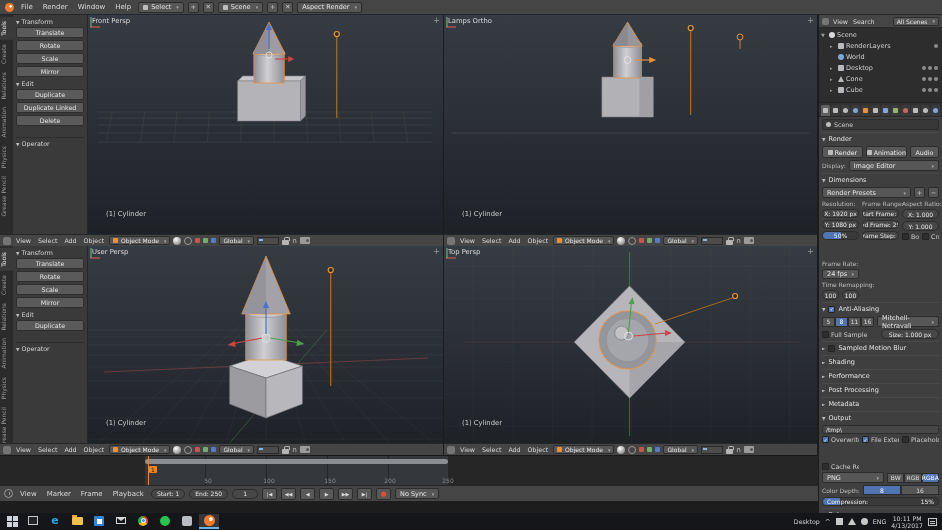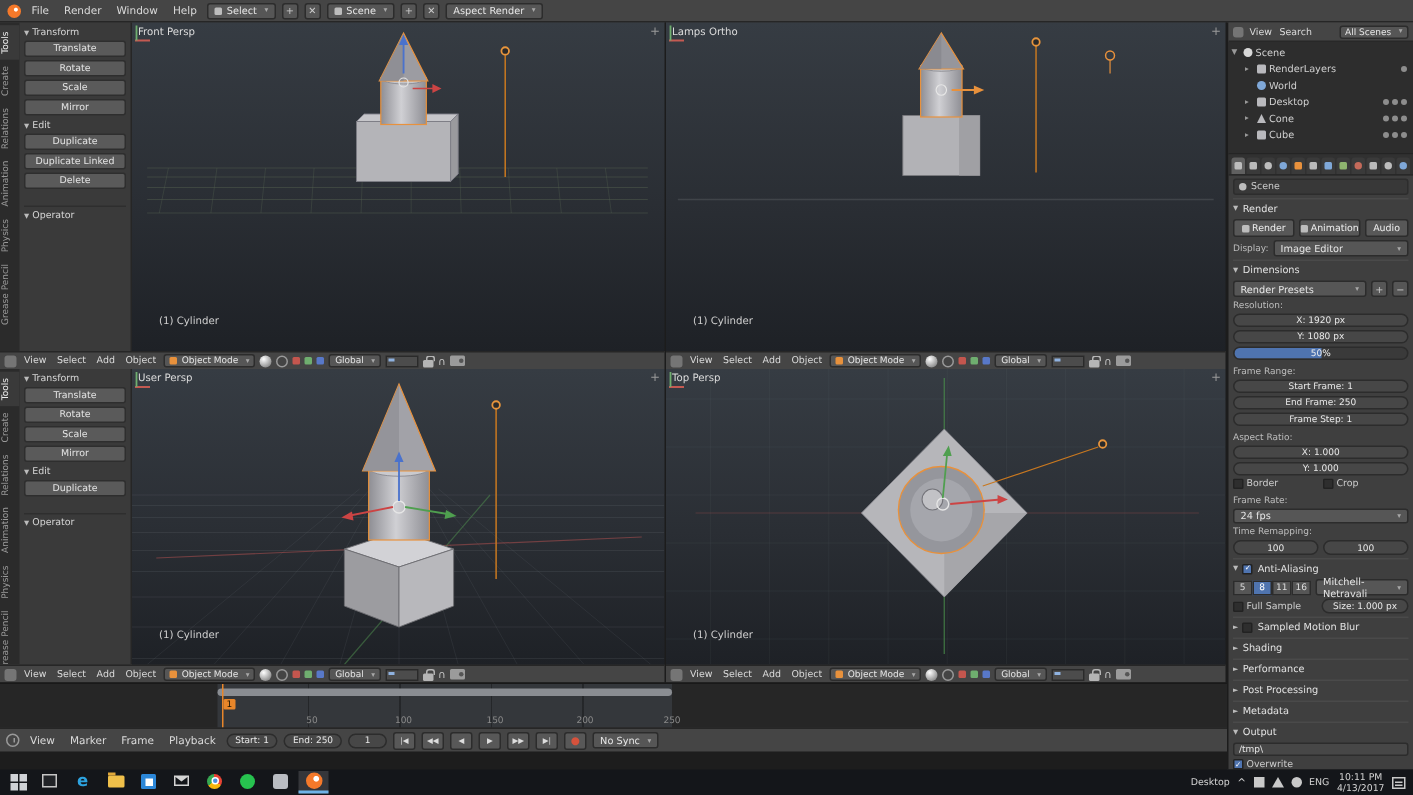--- a/index.html
+++ b/index.html
@@ -93,21 +93,21 @@
 .ph{display:flex;align-items:center;gap:3px;height:10px;color:#e2e2e2;font-size:6.5px}
 .ph::before{content:"▼";font-size:4.5px;color:#bbb}
 .ph.closed::before{content:"►"}
 .row{display:flex;align-items:center;gap:3px}
 .lbl{color:#bdbdbd;font-size:6px;white-space:nowrap}
 .pbtn{flex:1;background:#585858;border:1px solid #2c2c2c;border-radius:2px;height:12px;display:flex;align-items:center;justify-content:center;gap:2px;color:#eee;font-size:6.3px;white-space:nowrap;overflow:hidden}
 .pbtn.sm{flex:.7}
 .bi{width:5px;height:5px;background:#bcbcbc;border-radius:1px;flex:none}
 .fld{background:#474747;border:1px solid #2c2c2c;border-radius:5px;height:10px;display:flex;align-items:center;justify-content:center;color:#e8e8e8;font-size:6px;white-space:nowrap;overflow:hidden;flex:1;min-width:0}
 .fld.left{justify-content:flex-start;padding:0 3px;border-radius:2px}
-.grid2{display:grid;grid-template-columns:1fr;gap:4px 3px}
+.grid2{display:grid;grid-template-columns:1fr 1fr 1fr;gap:20px 3px}
 .col{display:flex;flex-direction:column;gap:2px;min-width:0}
 .chk{display:flex;align-items:center;gap:2px;flex:1;min-width:0;white-space:nowrap;overflow:hidden}
 .box{width:7px;height:7px;background:#2e2e2e;border:1px solid #222;border-radius:1px;display:flex;align-items:center;justify-content:center;flex:none}
 .box.on{background:#4f74b0}
 .box.on::after{content:"✓";font-size:5px;color:#fff}
 .seg{display:flex;flex:1}
 .opt{flex:1;background:#565656;border:1px solid #2c2c2c;height:10px;display:flex;align-items:center;justify-content:center;font-size:6px;color:#ddd;min-width:0}
 .opt.sel{background:#4f74b0;color:#fff}
 .slider{position:relative;background:#3a3a3a;border:1px solid #2c2c2c;border-radius:5px;height:10px;overflow:hidden;display:flex;align-items:center;justify-content:space-between;padding:0 4px;flex:1}
 .slider .fill{position:absolute;left:0;top:0;bottom:0;background:#4f74b0}

